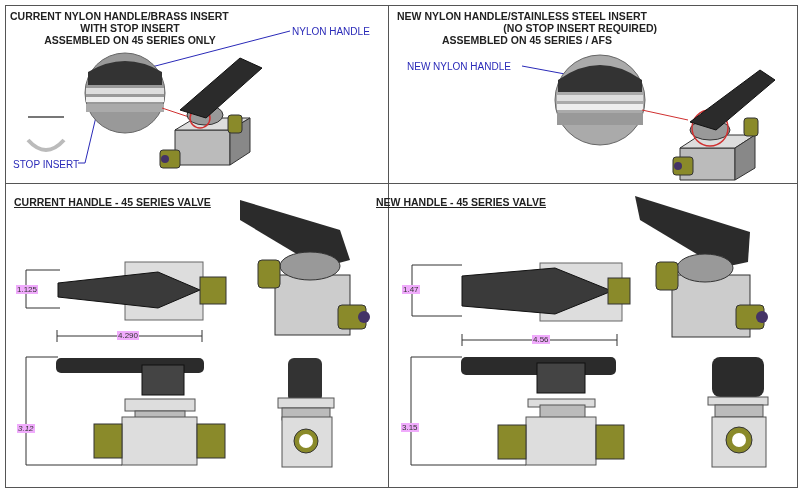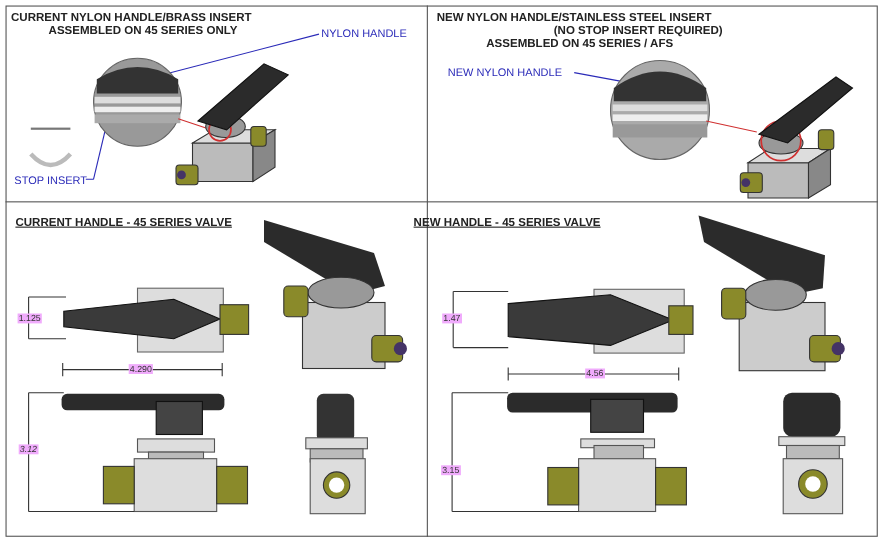--- a/index.html
+++ b/index.html
@@ -16,20 +16,21 @@
 </head>
 <body>
 
 <div class="frame"></div>
 <div class="vdiv"></div>
 <div class="hdiv"></div>
 
 <div>
   <div class="title" style="left:10px;top:10px;width:250px;">
     <div style="text-align:left;">CURRENT NYLON HANDLE/BRASS INSERT</div>
+    <div style="text-align:center;width:240px;">WITH STOP INSERT</div>
     <div style="text-align:center;width:240px;">ASSEMBLED ON 45 SERIES ONLY</div>
   </div>
   <div class="callout" style="left:292px;top:26px;">NYLON HANDLE</div>
   <div class="callout" style="left:13px;top:159px;">STOP INSERT</div>
 
   <svg width="390" height="183">
 
     <line x1="290" y1="31" x2="140" y2="70" stroke="#2a2ab8" stroke-width="1"></line>
     <line x1="78" y1="163" x2="85" y2="163" stroke="#2a2ab8" stroke-width="1"></line>
     <line x1="85" y1="163" x2="100" y2="100" stroke="#2a2ab8" stroke-width="1"></line>
@@ -120,21 +121,21 @@
 
     <polygon points="240,200 340,230 350,260 320,268 240,220" fill="#2b2b2b"></polygon>
     <rect x="275" y="275" width="75" height="60" fill="#ccc" stroke="#333"></rect>
     <ellipse cx="310" cy="266" rx="30" ry="14" fill="#999" stroke="#333"></ellipse>
     <rect x="258" y="260" width="22" height="28" fill="#8a8a2a" stroke="#333" rx="4"></rect>
     <rect x="338" y="305" width="28" height="24" fill="#8a8a2a" stroke="#333" rx="4"></rect>
     <circle cx="364" cy="317" r="6" fill="#443366"></circle>
   </svg>
   <div class="dim" style="left:16px;top:285px;">1.125</div>
   <div class="dim" style="left:117px;top:331px;">4.290</div>
-  <div class="dim" style="left:17px;top:404px;font-style:italic;">3.12</div>
+  <div class="dim" style="left:17px;top:424px;font-style:italic;">3.12</div>
 </div>
 
 <div>
   <div class="subtitle-u" style="left:376px;top:196px;text-align:right;">NEW HANDLE - 45 SERIES VALVE</div>
 
   <svg width="803" height="492">
     <rect x="540" y="263" width="82" height="58" fill="#ddd" stroke="#666"></rect>
     <polygon points="462,276 555,268 612,291 555,314 462,306" fill="#3a3a3a" stroke="#111"></polygon>
     <rect x="608" y="278" width="22" height="26" fill="#8a8a2a" stroke="#333"></rect>
     <line x1="412" y1="265" x2="412" y2="316" stroke="#333"></line>

